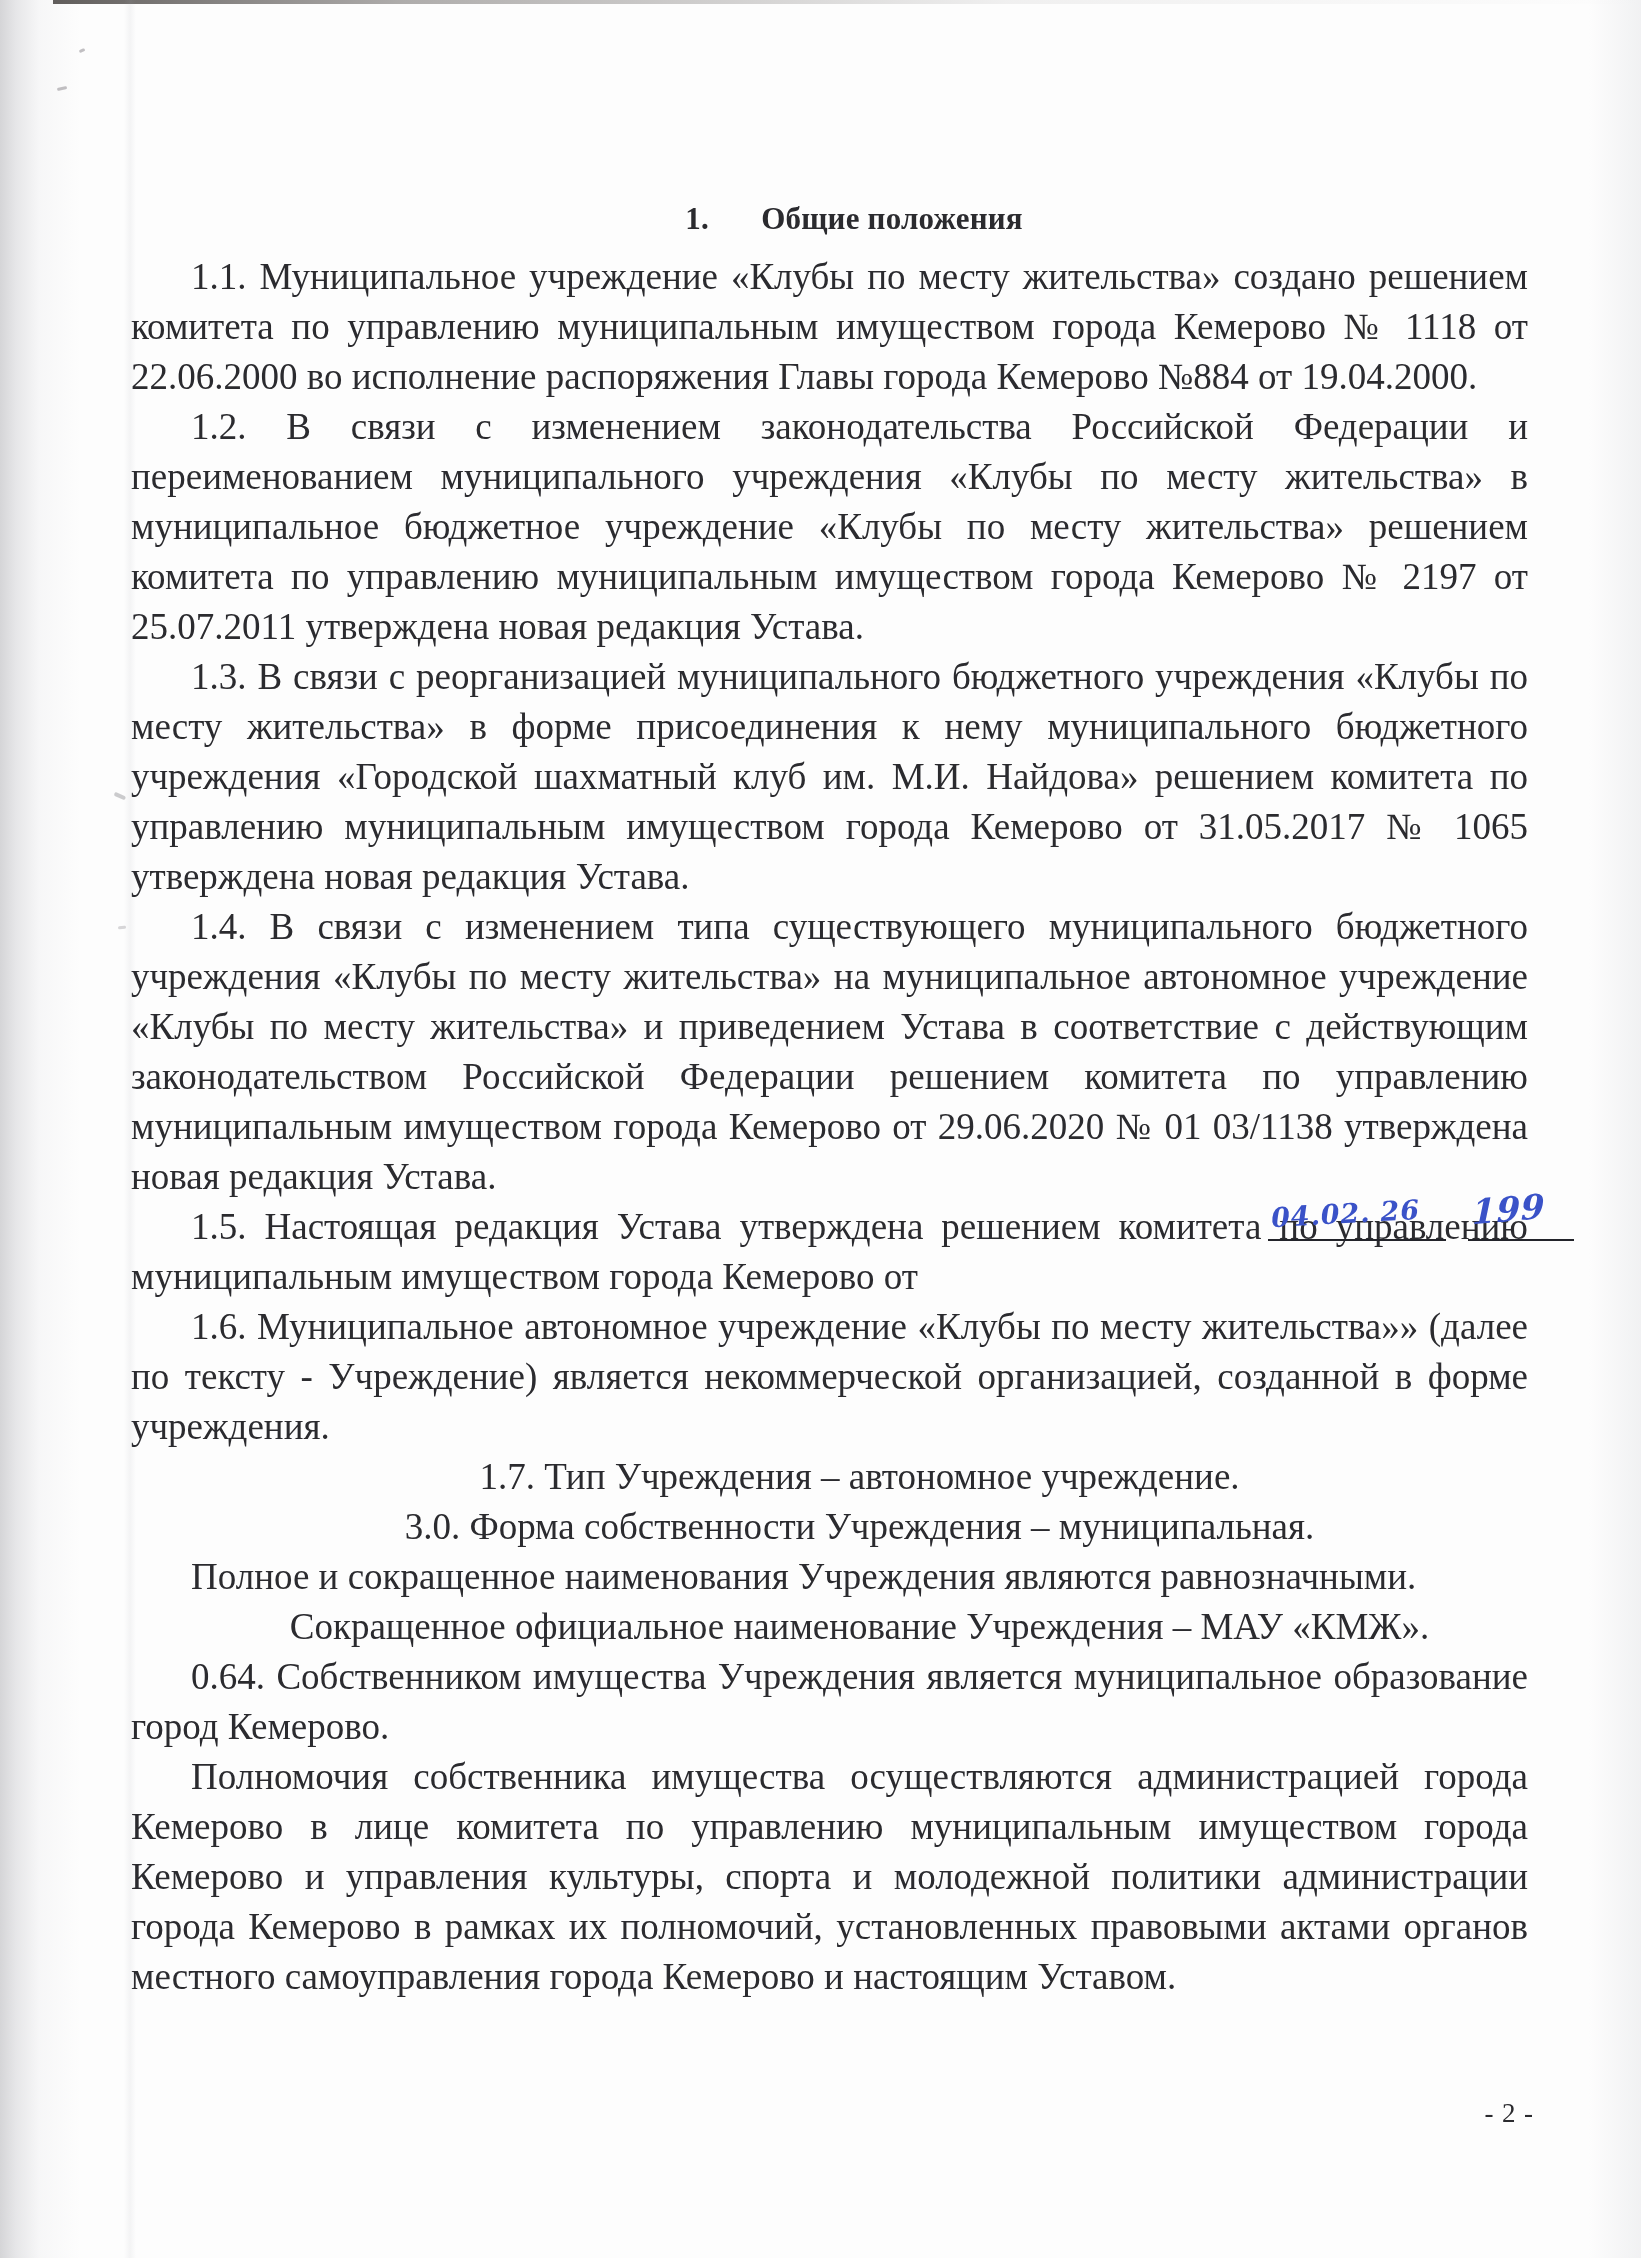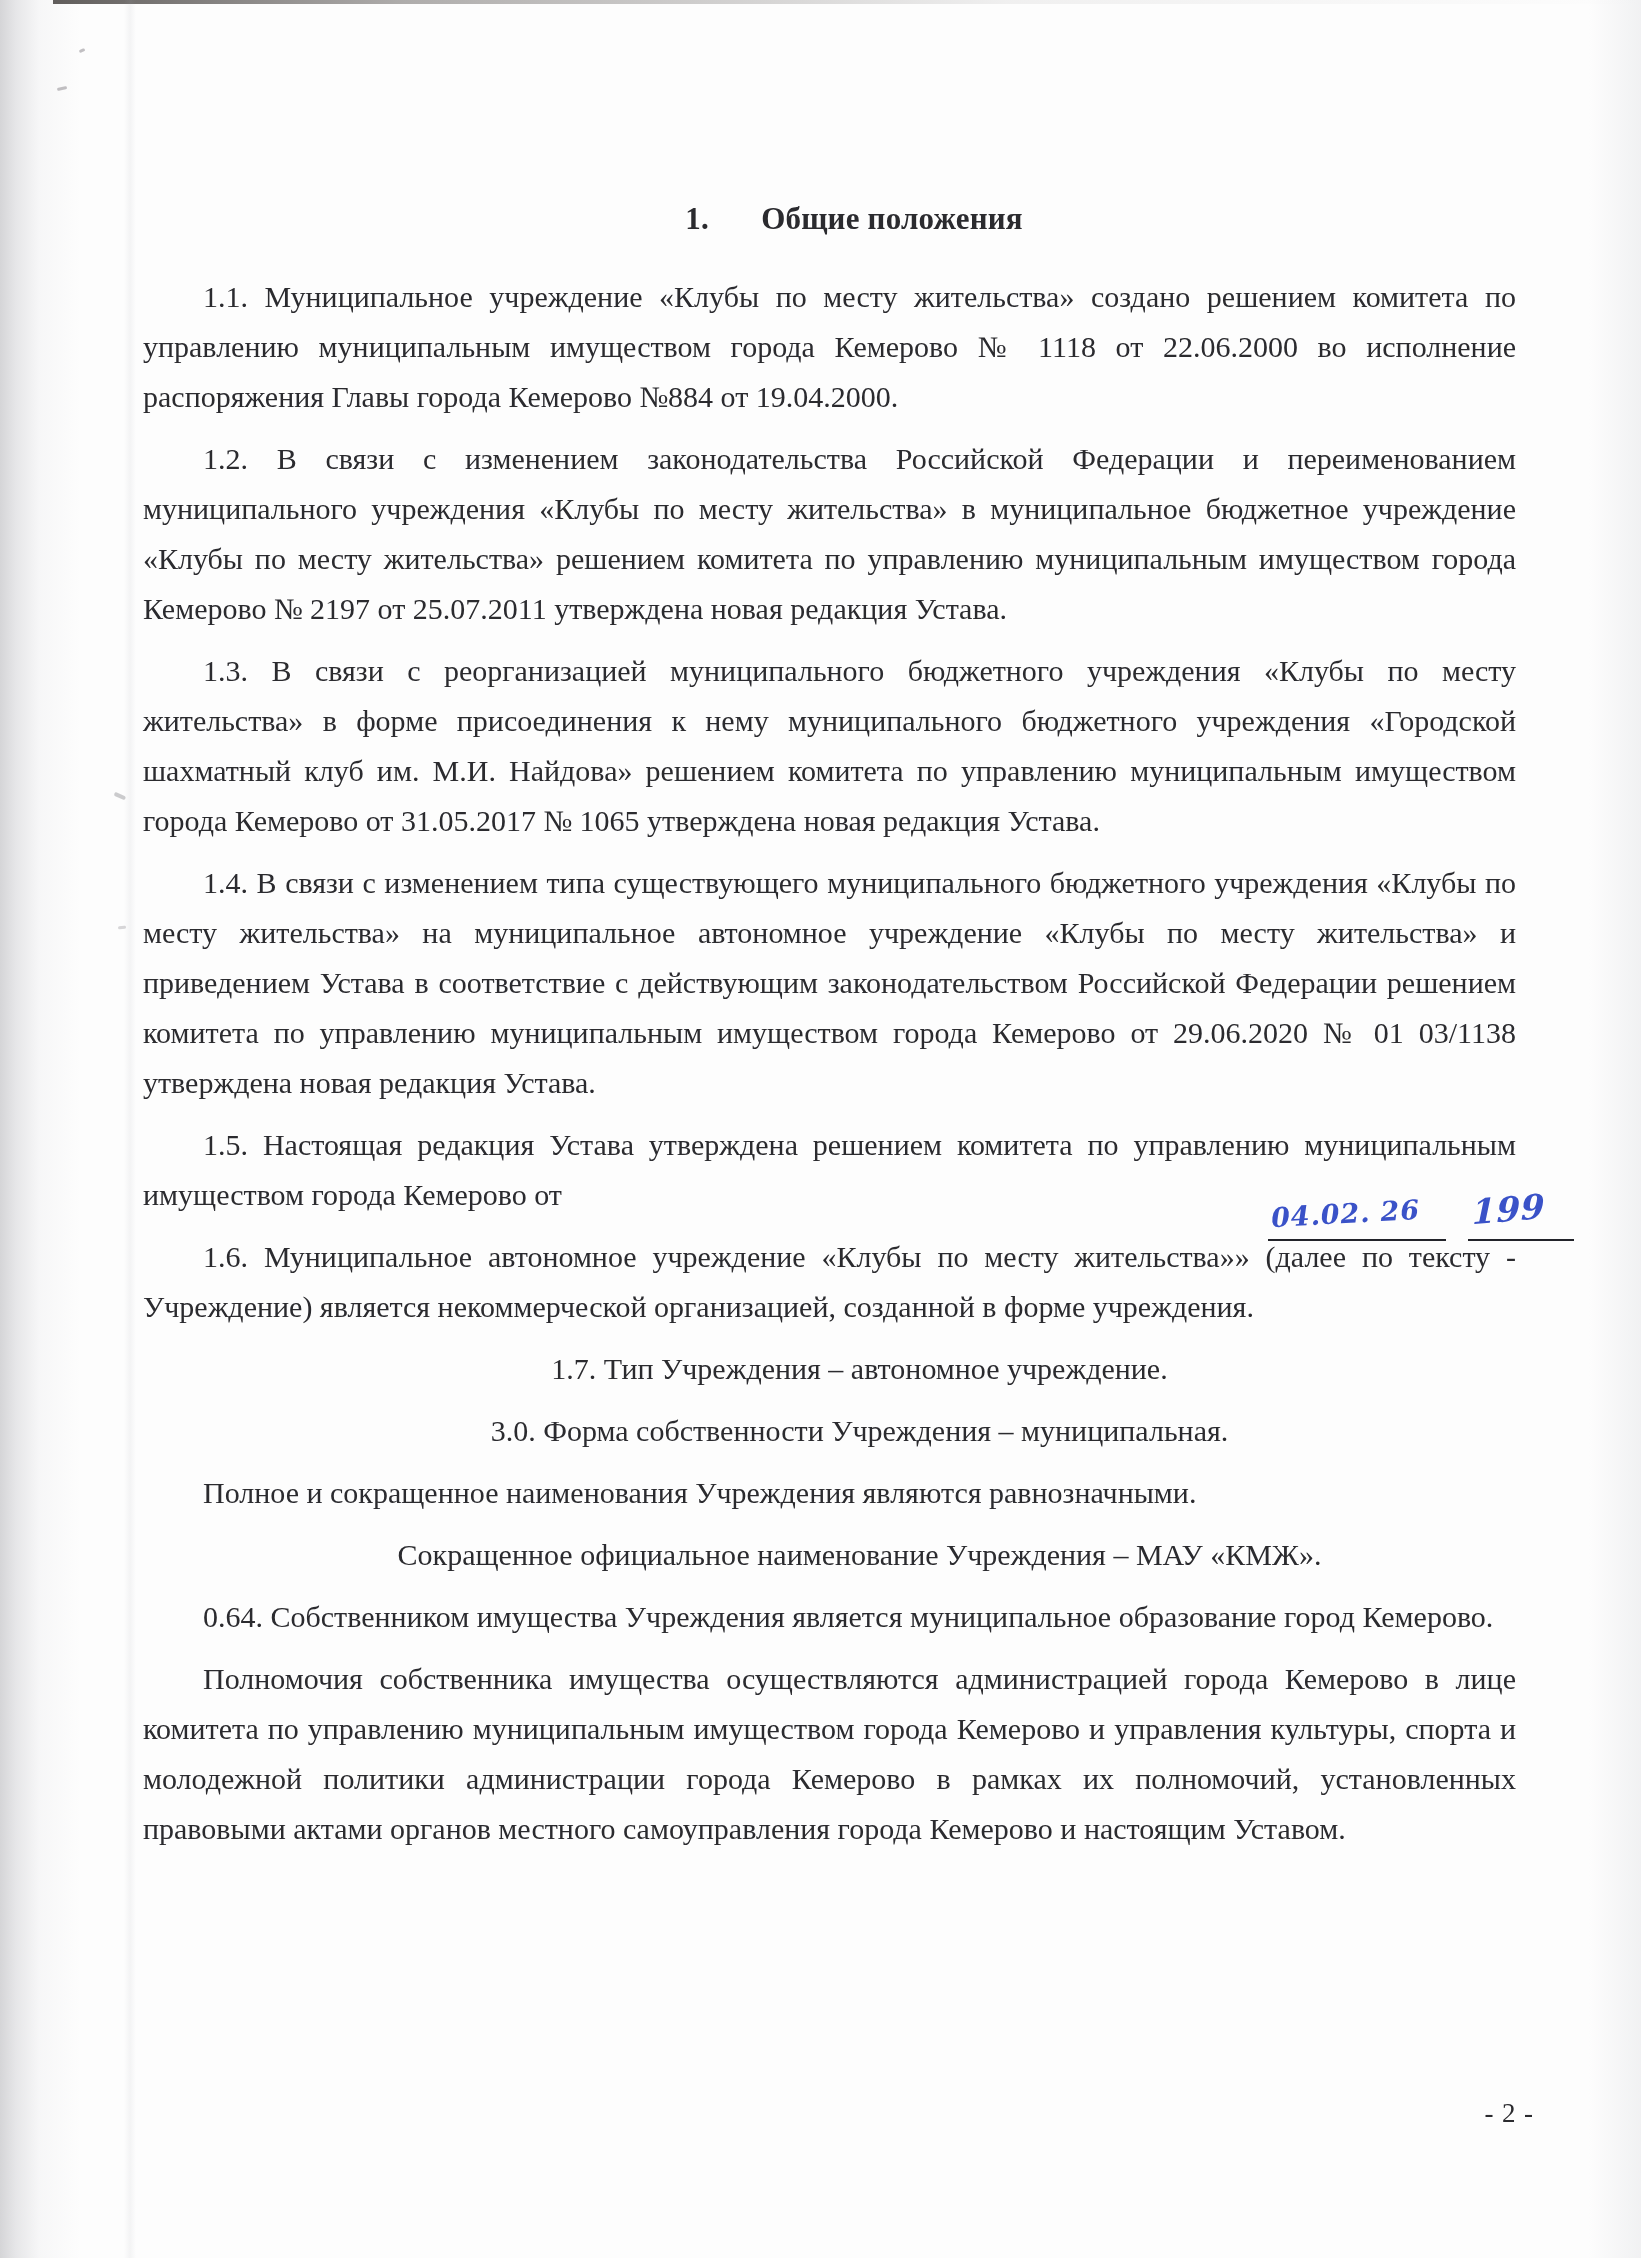--- a/index.html
+++ b/index.html
@@ -66,31 +66,31 @@
     position: absolute;
     left: 131px;
     top: 201px;
     width: 1397px;
   }
   .doc-title {
     text-align: center;
     font-weight: bold;
     font-size: 31px;
     letter-spacing: 0.2px;
-    margin: 0 0 35px 0;
+    margin: 0 0 15px 0;
     padding-left: 49px;
   }
   .doc-title .num {
     display: inline-block;
     min-width: 76px;
     text-align: left;
   }
   p.para {
-    margin: 12px;
-    font-size: 30px;
+    margin: 0;
+    font-size: 37px;
     line-height: 50px;
     text-align: justify;
     text-justify: inter-word;
     text-indent: 60px;
     hyphens: none;
   }
   p.para.no-indent { text-indent: 0; }
   p.para.last-left { text-align: center; }
 
   

